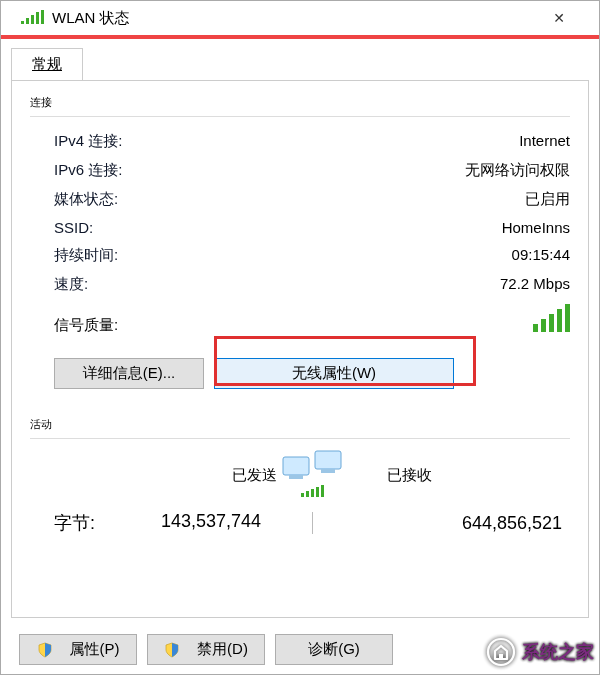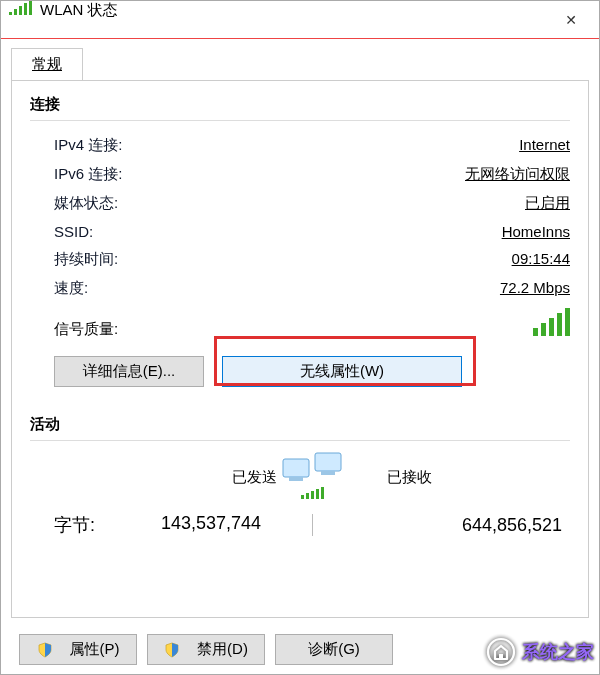--- a/index.html
+++ b/index.html
@@ -9,22 +9,23 @@
     background: #fff;
     width: 600px;
     height: 675px;
     overflow: hidden;
     position: relative;
   }
   .window { width: 600px; height: 675px; border: 1px solid #aaa; }
   .titlebar {
     height: 38px;
     display: flex;
-    padding: 0 8px;
-    border-bottom: 1px solid #ef4444;
+    align-items: center;
+    padding: 0 20px;
+    border-bottom: 4px solid #ef4444;
   }
   .titlebar .icon { margin-right: 8px; }
   .titlebar .title { flex: 1; font-size: 15px; }
   .titlebar .closebtn {
     width: 40px; height: 100%;
     display: flex; align-items: center; justify-content: center;
     font-size: 14px; color:#333;
   }
   .tabstrip {
     display: flex;
@@ -41,41 +42,40 @@
     text-decoration: underline;
   }
   .tabbody {
     border: 1px solid #ccc;
     margin: 0 10px 10px 10px;
     padding: 14px 18px 16px 18px;
     height: 538px;
     position: relative;
   }
   .grouplabel {
-    font-size: 15px;
-    font-weight: bold;
+    font-size: 11px;
   }
   .hr {
     border: none;
     border-top: 1px solid #ddd;
     margin: 6px 0 10px 0;
   }
   .row {
     display: flex;
     justify-content: space-between;
     padding: 5px 0 5px 24px;
     font-size: 15px;
   }
   .row .label { color: #0f172a; }
-  .row .val { color: #000; text-align: right; text-decoration: underline; }
+  .row .val { color: #000; text-align: right; }
   .signal-row { display:flex; justify-content:space-between; align-items:flex-end; padding:5px 0 5px 24px; font-size:15px;}
   .btnrow {
     display: flex;
-    gap: 18px;
-    margin-top: 12px;
+    gap: 10px;
+    margin-top: 18px;
     margin-left: 24px;
   }
   .winbtn {
     background: #e1e1e1;
     border: 1px solid #adadad;
     font-size: 15px;
     padding: 5px 8px;
     text-align: center;
     cursor: default;
   }
@@ -130,21 +130,21 @@
     min-width: 118px;
     justify-content: center;
   }
   .shield {
     width: 16px; height: 16px; display:inline-block;
   }
   .watermark {
     position: absolute;
     right: 6px; bottom: 8px;
     display: flex; align-items: center; gap: 6px;
-    color: #8b5cf6;
+    color: #701a75;
     text-shadow: 0 0 3px #000, 0 0 3px #000;
     font-size: 18px; font-weight: bold;
     opacity: 0.92;
     pointer-events:none;
   }
   .watermark svg { filter: drop-shadow(0 0 2px #000);}
   .bars { display:inline-flex; align-items:flex-end; gap:3px; height:28px;}
   .bars span{ width:5px; background:#3eab2a; display:block;}
   .bars.small span{ width:3px;}
   .bars.small{ height:14px; gap:2px;}

